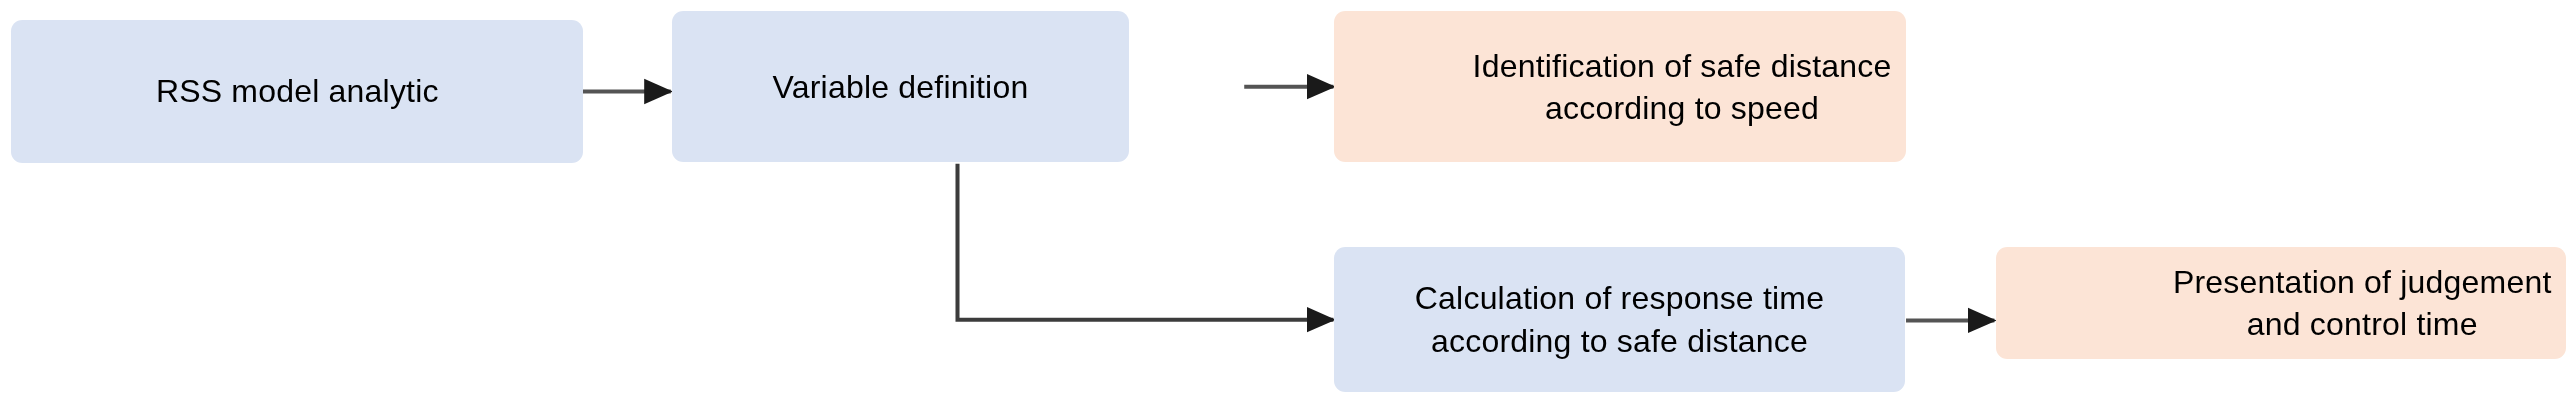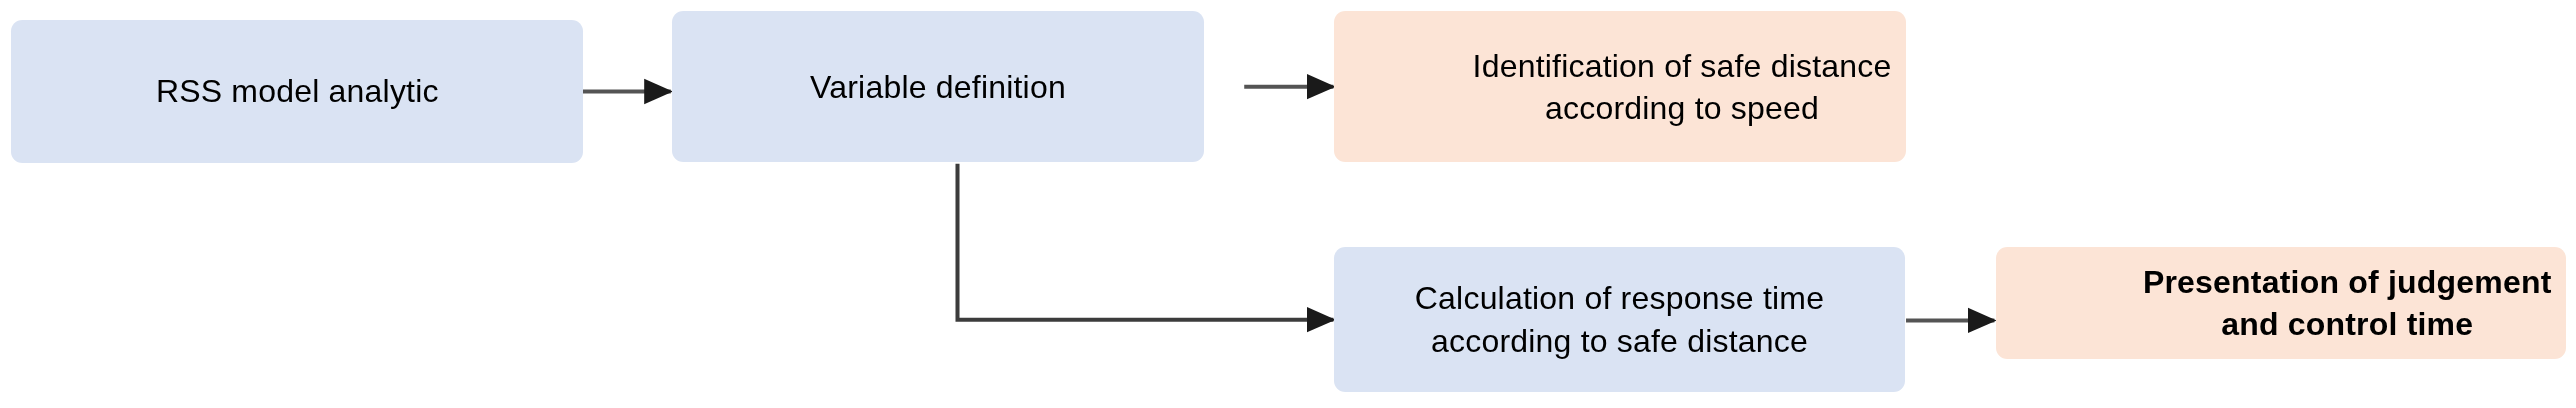--- a/index.html
+++ b/index.html
@@ -70,33 +70,33 @@
 
     <g>
       <line x1="2372" y1="399" x2="2482" y2="399" stroke="#545454" stroke-width="5" marker-end="url(#arrow)"></line>
     </g>
   </svg>
 
   <div class="node node-blue" style="left:11.3px; top:20px; width:572px; height:143px;">
     <span>RSS model analytic</span>
   </div>
 
-  <div class="node node-blue" style="left:672px; top:11.3px; width:532px; height:151px;">
+  <div class="node node-blue" style="left:672px; top:11.3px; width:457px; height:151px;">
     <span>Variable definition</span>
   </div>
 
   <div class="node node-orange" style="left:1334px; top:11.3px; width:572px; height:151px;">
     <span>Identification of safe distance
 according to speed</span>
   </div>
 
   <div class="node node-blue" style="left:1334px; top:247px; width:571px; height:145px;justify-content:center;">
     <span>Calculation of response time
 according to safe distance</span>
   </div>
 
-  <div class="node node-orange" style="left:1996px; top:247px; width:570px; height:112px;font-weight:bold;">
+  <div class="node node-orange" style="left:1996px; top:247px; width:570px; height:112px;">
     <span>Presentation of  judgement
 and control time</span>
   </div>
 
 </div>
 
 
 </body></html>

